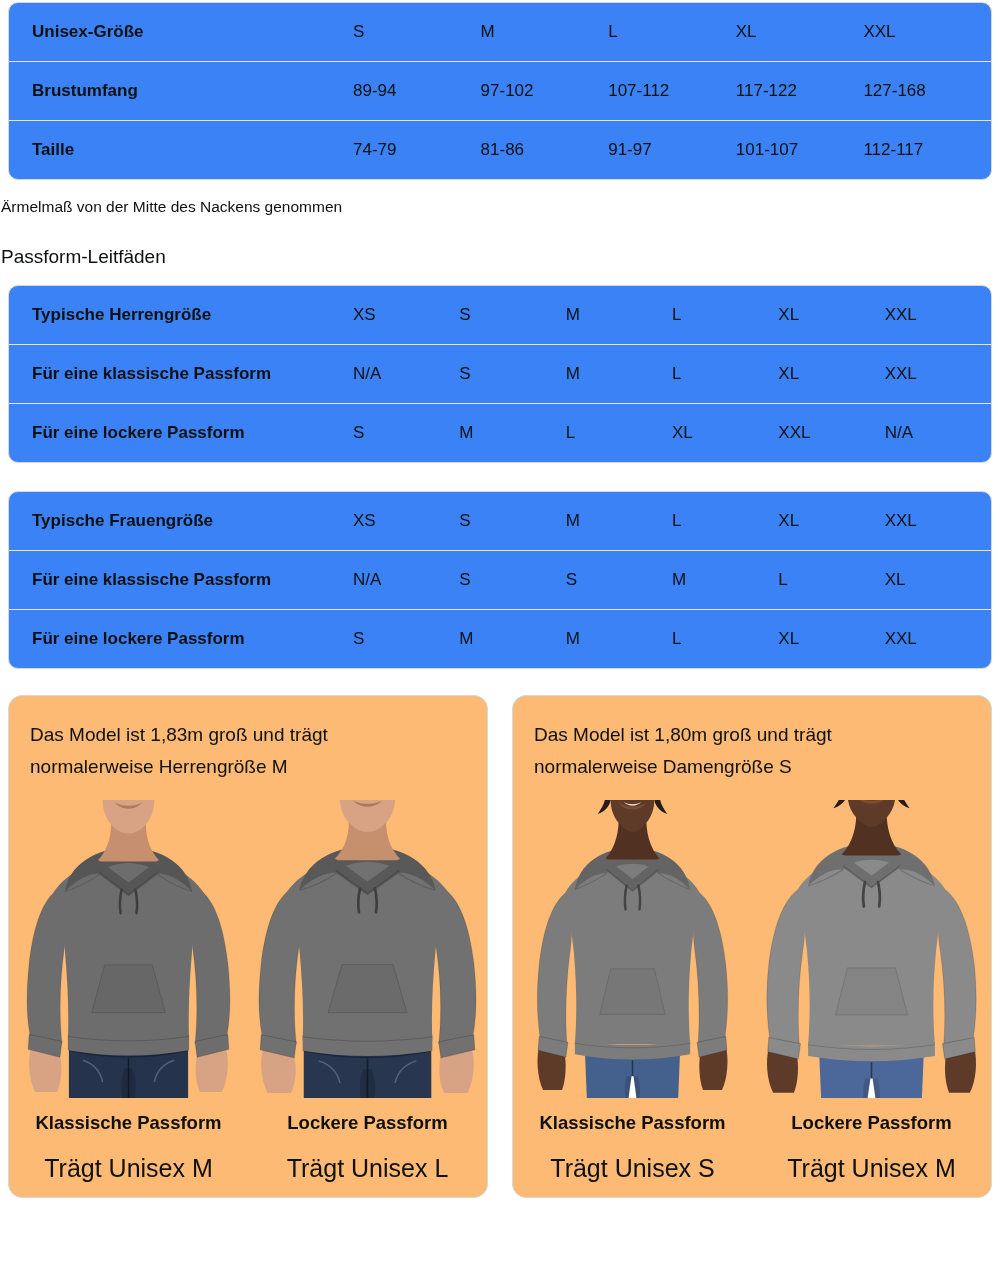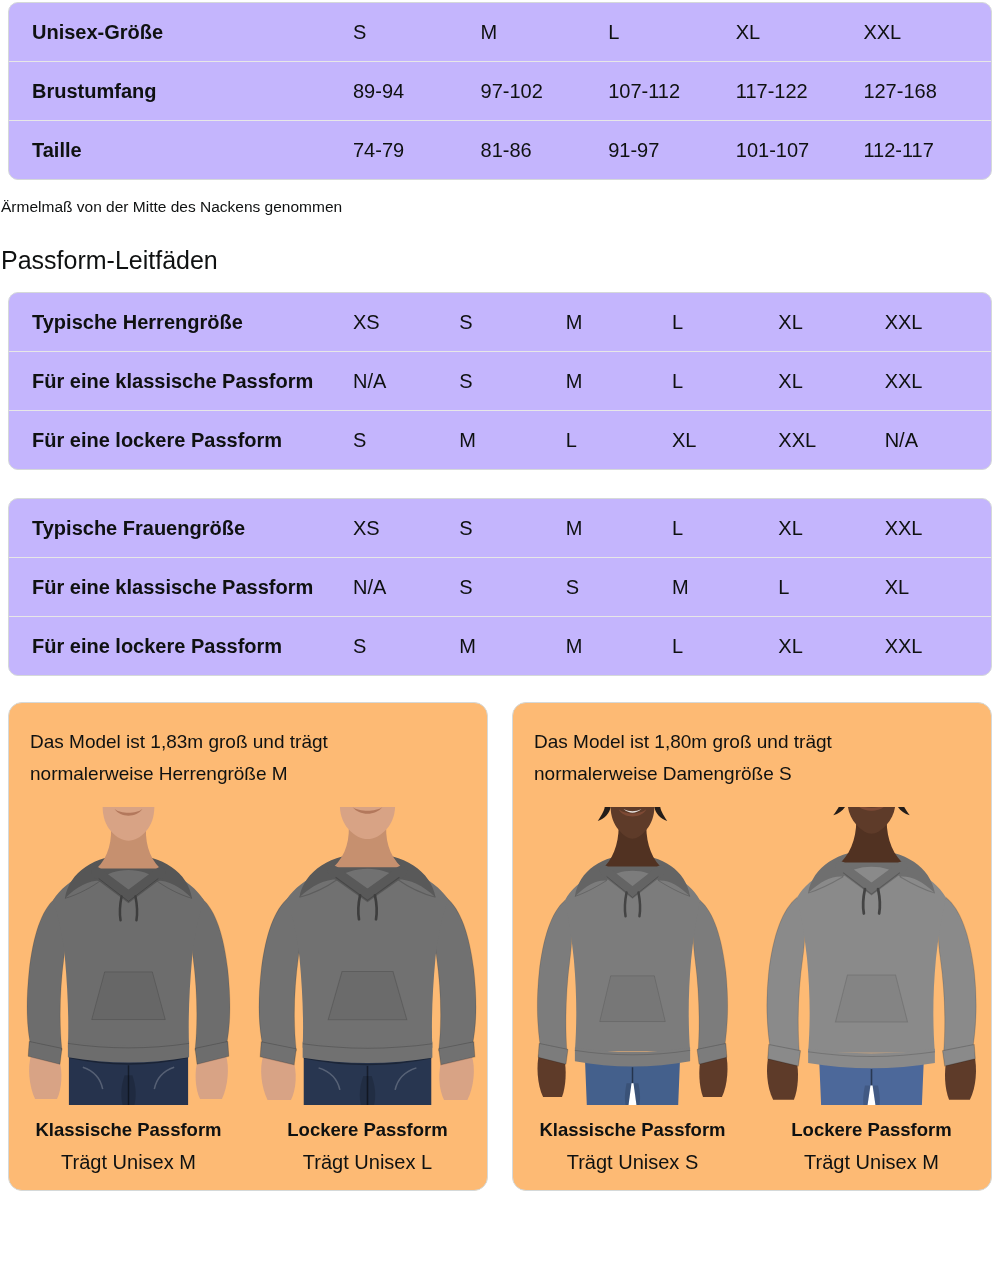--- a/index.html
+++ b/index.html
@@ -15,54 +15,54 @@
 
   .title{
     font-size:19px; font-weight:400; letter-spacing:.1px;
     margin:0 0 17px -7px; color:var(--text);
   }
 
   table.sizes{
     width:100%; table-layout:fixed;
     border:1px solid var(--border); border-radius:10px;
     border-collapse:separate; border-spacing:0;
-    font-size:20px; background:#c4b5fd;
+    font-size:17px; background:#3b82f6;
   }
   table.sizes th, table.sizes td{
     height:58px; vertical-align:middle; text-align:left;
     padding:0; font-weight:400; color:var(--text);
     overflow:hidden; white-space:nowrap;
   }
   table.sizes th{font-weight:700; padding-left:23px;}
   table.sizes tr + tr th, table.sizes tr + tr td{border-top:1px solid var(--separator);}
 
   .note{
     display:block; font-size:15.5px; margin:18px 0 0 -7px; color:var(--text);
   }
   .guides-heading{
-    font-size:25px; font-weight:400; margin:30px 0 17px -7px; color:var(--text);
+    font-size:19px; font-weight:400; margin:30px 0 17px -7px; color:var(--text);
   }
   #men-table{margin-bottom:28px;}
   #women-table{margin-bottom:16px;}
 
   .cards{display:flex; gap:24px; margin-top:26px;}
   .card{
     flex:1; box-sizing:border-box; min-height:489px;
     border:1px solid var(--border); border-radius:14px; background:#fdba74;
     padding:0 0 14px 0;
   }
   .card-caption{
     font-size:19px; line-height:31.5px; max-width:420px;
     margin:23px 21px 18px 21px; color:var(--text);
   }
   .figures{display:flex;}
   .figure-col{flex:1; display:flex; flex-direction:column; align-items:center; min-width:0;}
   svg.figure{width:100%; max-width:240px; height:298px; display:block;}
   .fit-label{font-weight:700; font-size:18.5px; margin-top:14px; text-align:center;}
-  .wears-label{font-weight:400; font-size:20px; margin-top:10px; text-align:left;}
+  .wears-label{font-weight:400; font-size:25px; margin-top:20px; text-align:left;}
 </style>
 </head>
 <body>
 
 <svg width="0" height="0" style="position:absolute" aria-hidden="true">
   <defs>
     <g id="fig-man">
 
       <path fill="var(--jeans)" d="M60,248 C100,257 140,257 180,248 L180,300 L60,300 Z"></path>
       <path fill="none" stroke="rgba(0,0,0,0.30)" stroke-width="1.5" d="M60,252 C100,261 140,261 180,252"></path>

